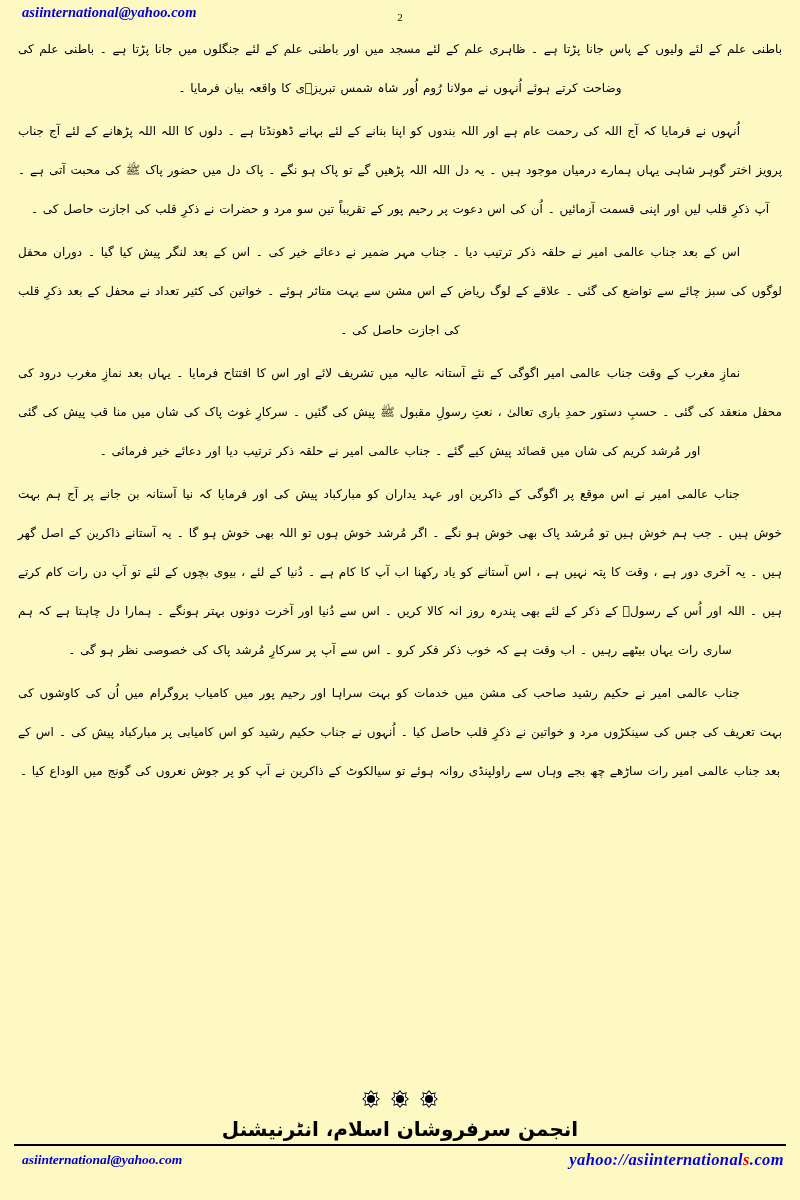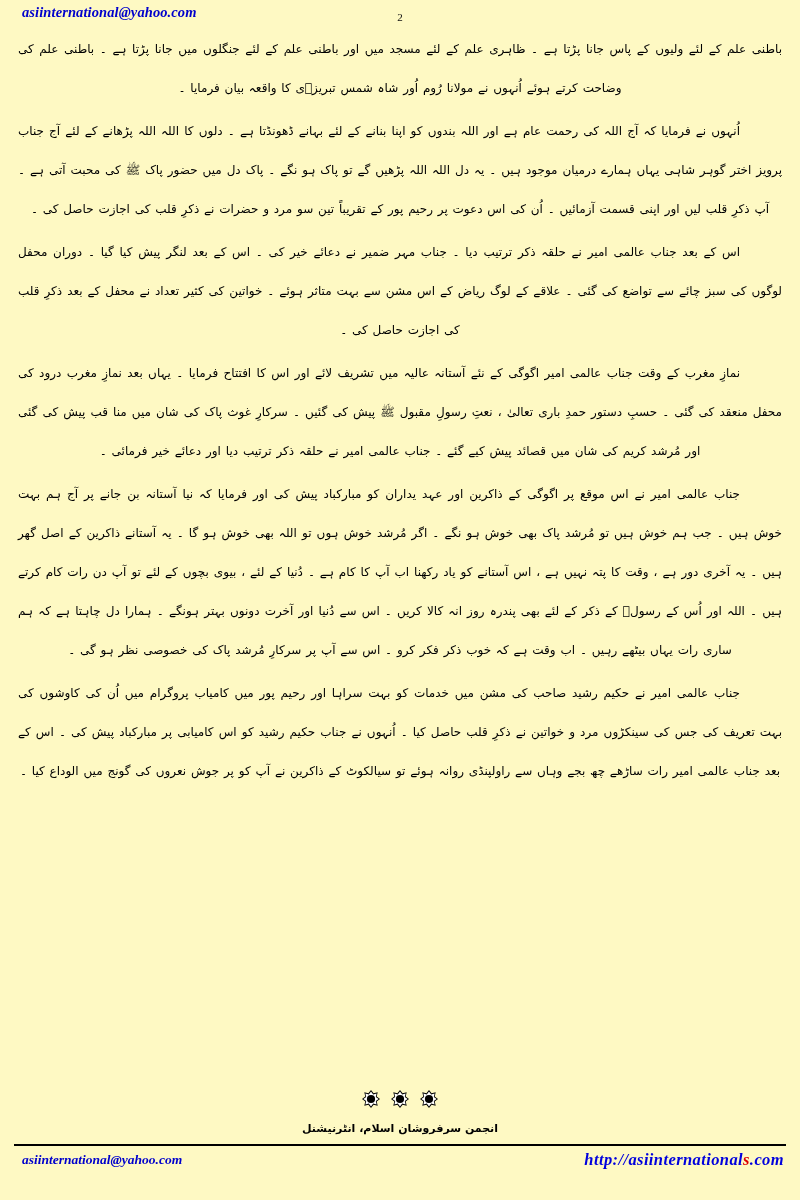--- a/index.html
+++ b/index.html
@@ -101,21 +101,21 @@
     left: 0;
     top: 1118px;
     width: 800px;
     direction: rtl;
   }
   .org-name {
     width: 800px;
     text-align: center;
     font-family: "DejaVu Sans", sans-serif;
     font-weight: bold;
-    font-size: 11px;
+    font-size: 20px;
     color: #000000;
     letter-spacing: 0.3px;
     direction: rtl;
     line-height: 22px;
   }
   .footer-rule {
     position: absolute;
     left: 14px;
     top: 26px;
     width: 772px;
@@ -196,17 +196,17 @@
         <circle cx="9" cy="9" r="4.1" fill="#000000"></circle>
       </svg>
     </span>
   </div>
 
   <div class="page-footer">
     <div class="org-name">انجمن سرفروشان اسلام، انٹرنیشنل</div>
     <div class="footer-rule"></div>
     <div class="footer-links">
       <div class="footer-email">asiinternational@yahoo.com</div>
-      <div class="footer-url"><span>http://asiinternational</span><span class="accent">s</span><span>.com</span></div>
+      <div class="footer-url"><span>yahoo://asiinternational</span><span class="accent">s</span><span>.com</span></div>
     </div>
   </div>
 
 </div>
 
 </body></html>

